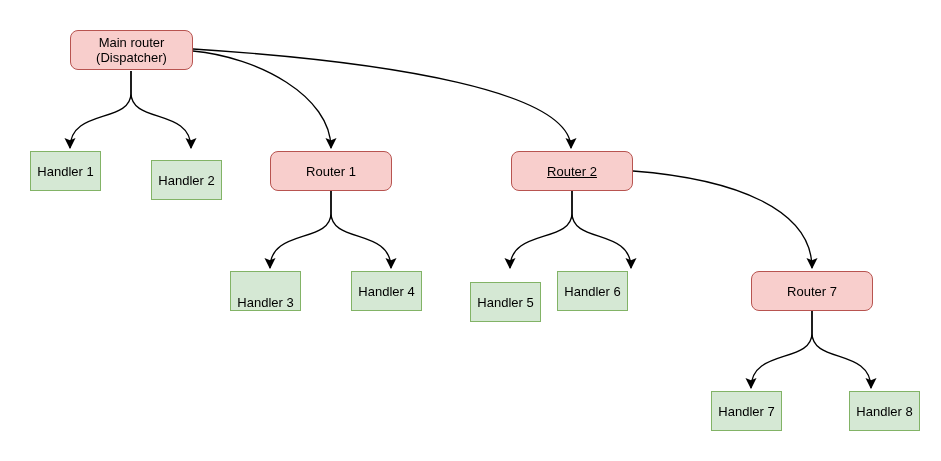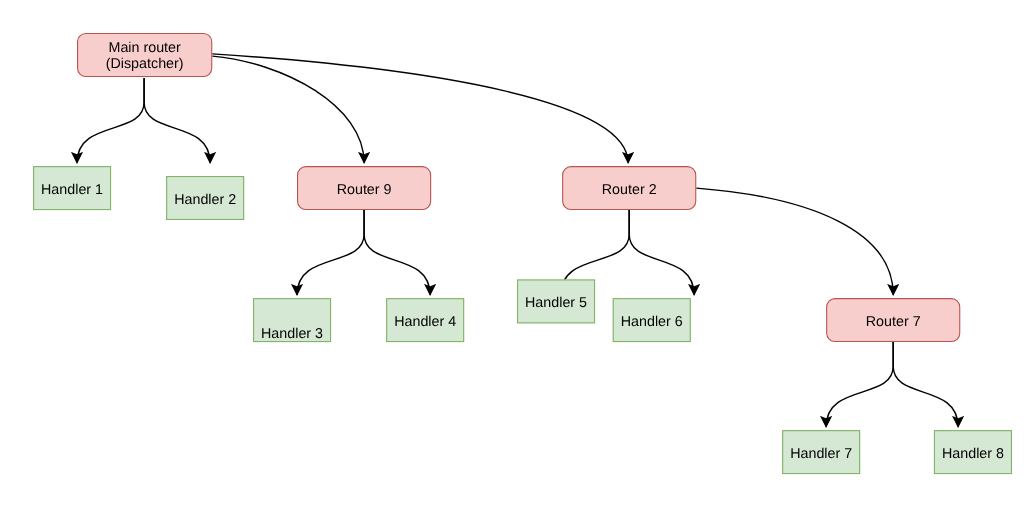--- a/index.html
+++ b/index.html
@@ -82,36 +82,36 @@
 
   <div class="node handler" style="left:30px; top:151px;">
     <span>Handler 1</span>
   </div>
 
   <div class="node handler" style="left:151px; top:160px;">
     <span>Handler 2</span>
   </div>
 
   <div class="node router" style="left:270px; top:151px;">
-    <span>Router 9</span>
+    <span>Router 1</span>
   </div>
 
-  <div class="node router" style="left:511px; top:151px;">
+  <div class="node router" style="left:511px; top:151px;text-decoration:underline;">
     <span>Router 2</span>
   </div>
 
   <div class="node handler" style="left:230px; top:271px;justify-content:flex-end;">
     <span>Handler 3</span>
   </div>
 
   <div class="node handler" style="left:351px; top:271px;">
     <span>Handler 4</span>
   </div>
 
-  <div class="node handler" style="left:470px; top:254px;">
+  <div class="node handler" style="left:470px; top:282px;">
     <span>Handler 5</span>
   </div>
 
   <div class="node handler" style="left:557px; top:271px;">
     <span>Handler 6</span>
   </div>
 
   <div class="node router" style="left:751px; top:271px;">
     <span>Router 7</span>
   </div>

